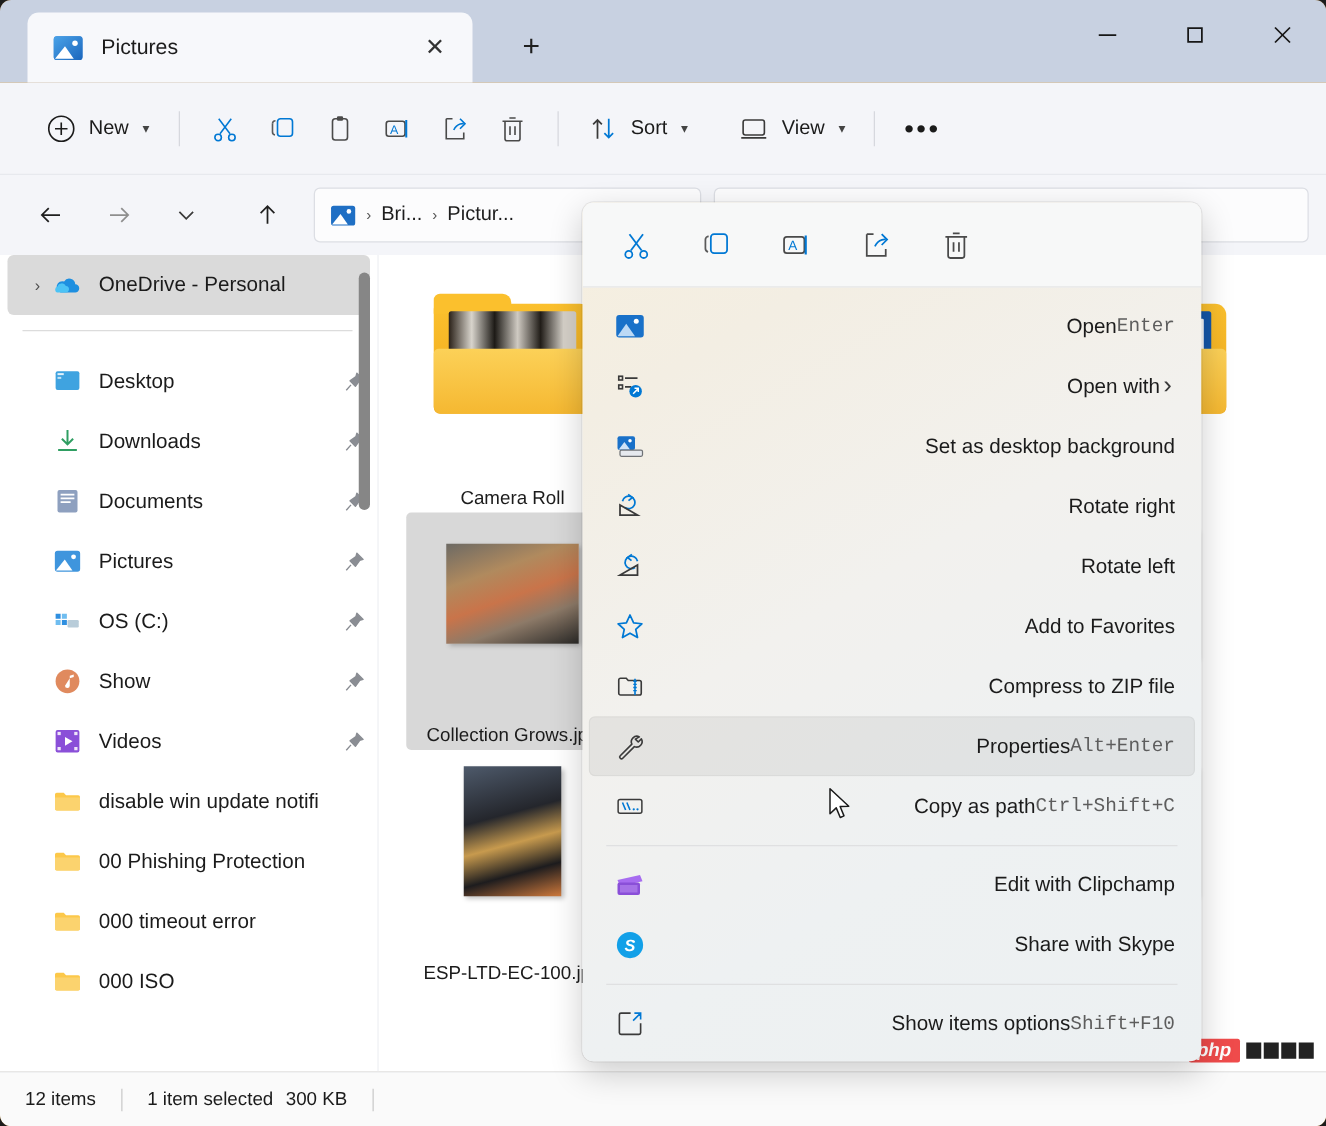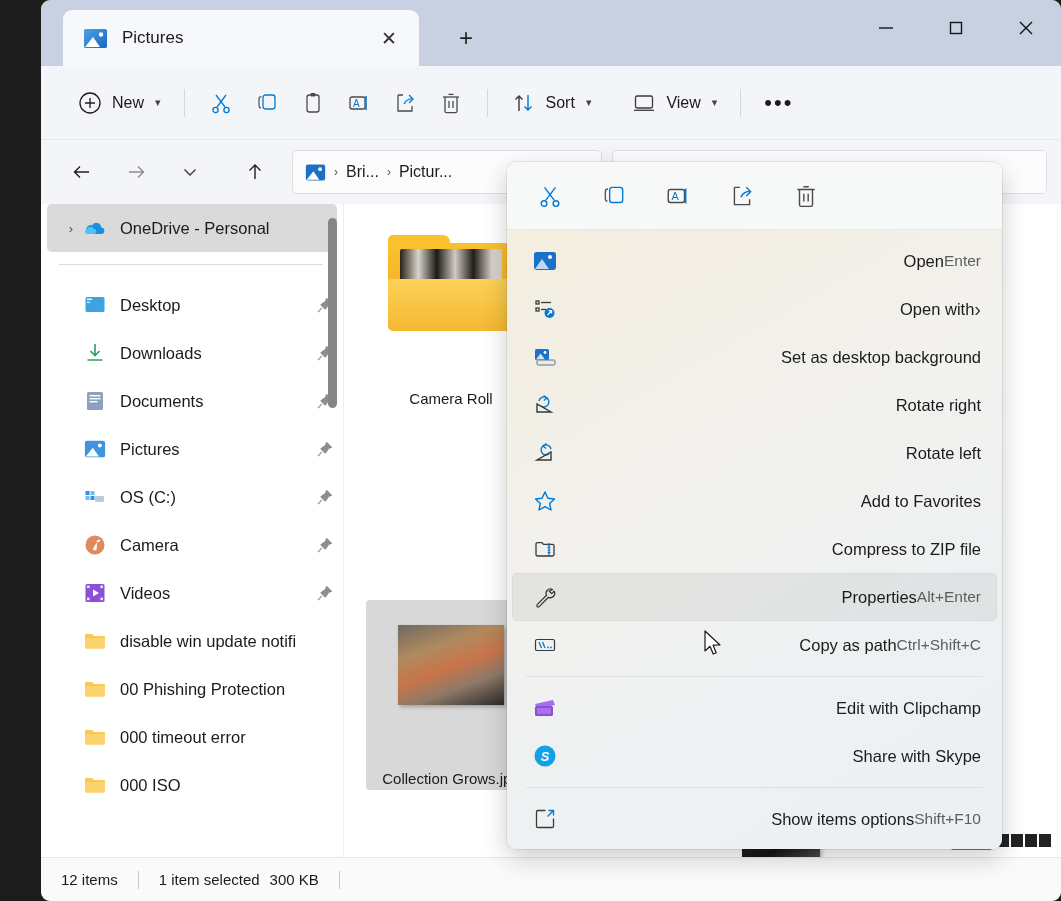--- a/index.html
+++ b/index.html
@@ -7,21 +7,20 @@
     width: 1061px; height: 901px;
     background: #1c1c1c;
     font-family: "Liberation Sans", sans-serif;
     overflow: hidden;
   }
   .window {
     position: absolute; inset: 0;
     background: #a16207;
     border-radius: 9px;
     overflow: hidden;
-    margin-left: 41px;
   }
 
   
   .tabstrip {
     position: absolute; top: 0; left: 0; right: 0; height: 66px;
     background: #c8d1e1;
     display: flex; align-items: flex-end;
   }
   .tab {
     margin-left: 22px;
@@ -231,21 +230,21 @@
   .ctx-list { padding: 7px 5px 6px 5px; }
   .ctx-item {
     height: 48px; border-radius: 5px;
     display: flex; align-items: center;
     padding: 0 16px 0 20px;
     position: relative;
   }
   .ctx-item.hl { background: rgba(0,0,0,.055); box-shadow: inset 0 0 0 1px rgba(0,0,0,.035); }
   .ctx-ic { width: 26px; flex: 0 0 26px; height: 26px; display: flex; align-items: center; justify-content: center; margin-right: 20px; }
   .ctx-lbl { flex: 1; white-space: nowrap; text-align: right; }
-  .ctx-acc { color: #5d5d5d; font-size: 15.5px; }
+  .ctx-acc { color: #5d5d5d; font-size: 15.5px; font-family: Liberation Mono, monospace; }
   .ctx-divider { height: 1px; background: #dfe0e1; margin: 7px 14px; }
   .cursor { position: absolute; left: 663px; top: 630px; width: 20px; height: 28px; pointer-events: none; }
 </style>
 </head>
 <body>
 
 <div class="window">
 
   <div class="tabstrip">
     <div class="tab">
@@ -532,21 +531,21 @@
       </div>
 
       <div class="sb-item">
         <span class="sb-expander"></span>
         <span class="sb-icon">
           <svg width="22" height="22" viewBox="0 0 22 22">
               <circle cx="11" cy="11" r="9.5" fill="#e08a5e"></circle>
               <path d="M9 14.5 a1.9 1.9 0 1 0 3.8 0 V6.5 l3.2 -1 v2 l-3.2 1" fill="#fff"></path>
             </svg>
         </span>
-        <span class="sb-label">Camera</span>
+        <span class="sb-label">Show</span>
         <span class="sb-pin">
           <svg width="17" height="17" viewBox="0 0 17 17">
               <path d="M10.5 1.5 L15.5 6.5 L12.8 7.2 L9.3 12 L5 7.7 L9.8 4.2 Z M5.8 10.9 L2 15.2" fill="#8a8d93" stroke="#8a8d93" stroke-width="1.1" stroke-linejoin="round"></path>
             </svg>
         </span>
       </div>
 
       <div class="sb-item">
         <span class="sb-expander"></span>
         <span class="sb-icon">

